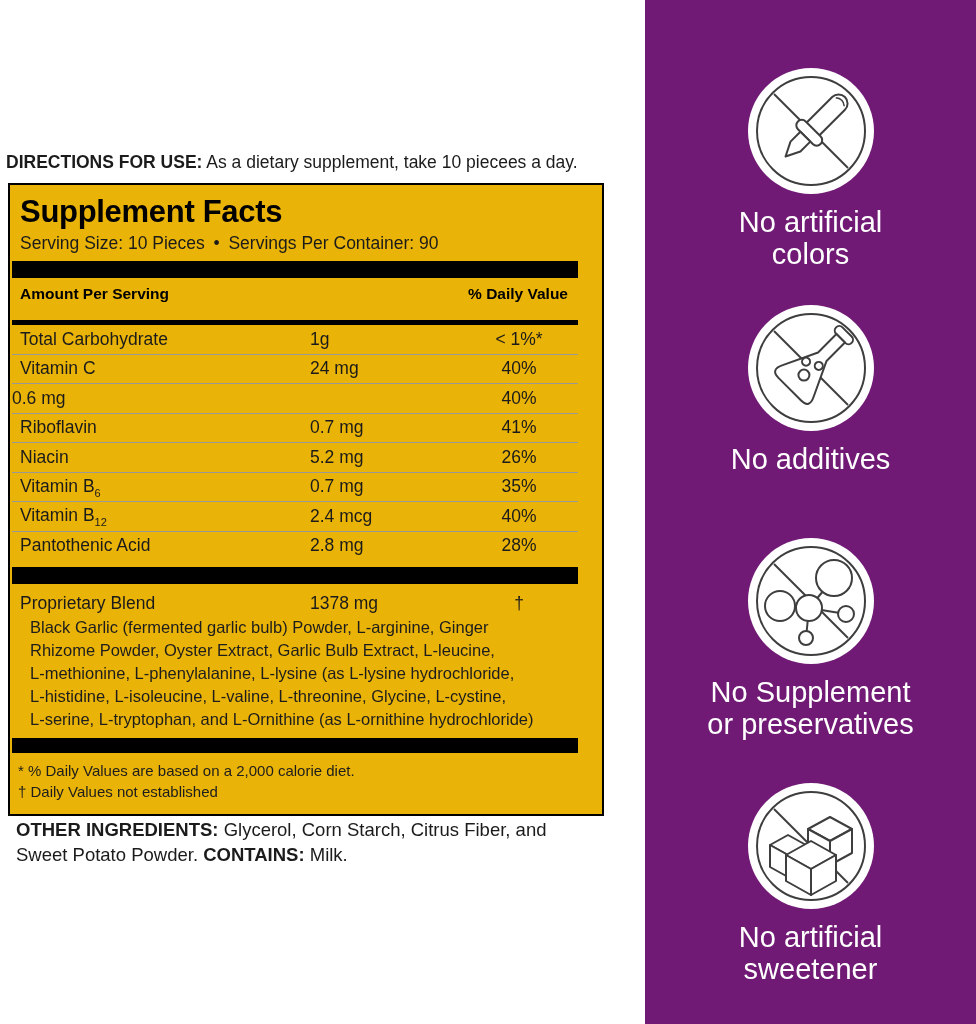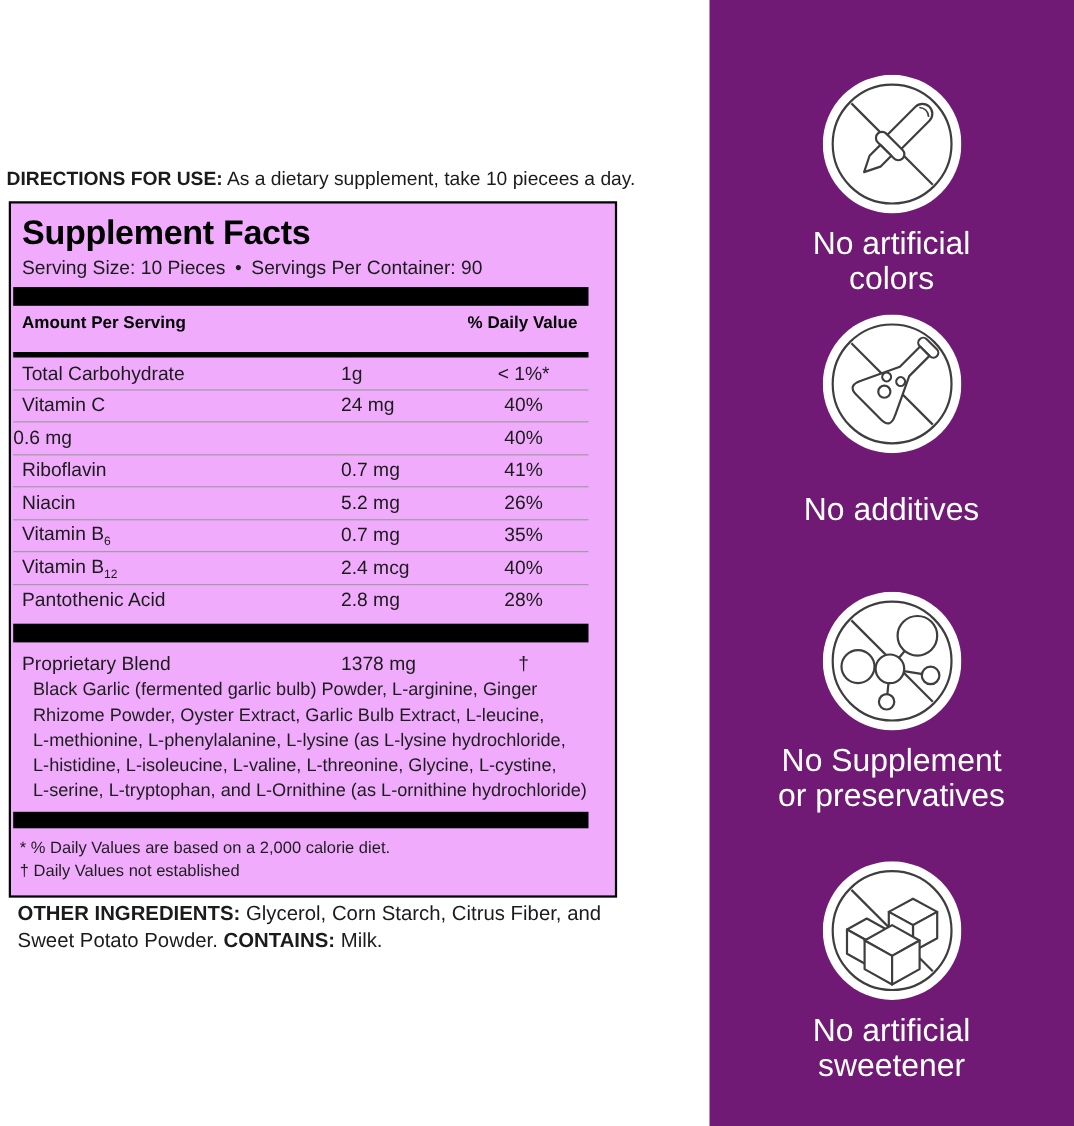--- a/index.html
+++ b/index.html
@@ -10,23 +10,23 @@
   .b { font-weight:bold; }
 
   
   .directions {
     position:absolute; left:6px; top:150px; width:660px;
     font-size:17.5px; line-height:24px; color:#1b1b1b;
   }
 
   
   .facts-box {
-    position:absolute; left:8px; top:183px; width:553px;
+    position:absolute; left:8px; top:183px; width:596px;
     border:2px solid #000; box-sizing:border-box;
-    padding:6px 24px 10px 2px; background:#f0abfc;
+    padding:6px 24px 10px 2px; background:#eab308;
   }
   .sf-title { margin:4px 0 0 8px; font-size:31px; line-height:34px; font-weight:bold; letter-spacing:-0.3px; color:#000; }
   .sf-serving { margin:3px 0 0 8px; font-size:17.5px; line-height:22px; color:#1b1b1b; }
   .bar { background:#000; }
   .bar-lg { height:17px; margin-top:7px; }
   .bar-md { height:15px; margin-top:7px; }
   .bar-sm { height:5px; }
   .sf-header { display:flex; justify-content:space-between; align-items:flex-end; padding:7px 10px 17px 8px; font-size:15.5px; font-weight:bold; color:#000; }
   .sf-row { display:flex; align-items:center; height:28.5px; font-size:17.5px; color:#1b1b1b; }
   .sf-row + .sf-row { border-top:1px solid #999; }
@@ -41,21 +41,21 @@
 
   
   .other {
     position:absolute; left:16px; top:818px; width:580px;
     font-size:18.5px; line-height:24.5px; color:#1b1b1b;
   }
 
   
   .red-panel { position:absolute; left:645px; top:0; width:331px; height:1024px; }
   .badge { position:absolute; left:0; width:100%; display:flex; flex-direction:column; align-items:center; }
-  .badge-0 { top:68px; } .badge-1 { top:286px;gap:24px; } .badge-2 { top:538px; } .badge-3 { top:783px; }
+  .badge-0 { top:68px; } .badge-1 { top:305px; } .badge-2 { top:538px; } .badge-3 { top:783px; }
   .badge-icon { width:126px; height:126px; }
   .badge-icon svg { display:block; width:126px; height:126px; }
   .badge-label { margin-top:12px; text-align:center; color:#ffffff; font-size:29px; line-height:32px; }
   .badge-label div { white-space:nowrap; }
 </style>
 </head>
 <body>
 
 <div class="page">
 

